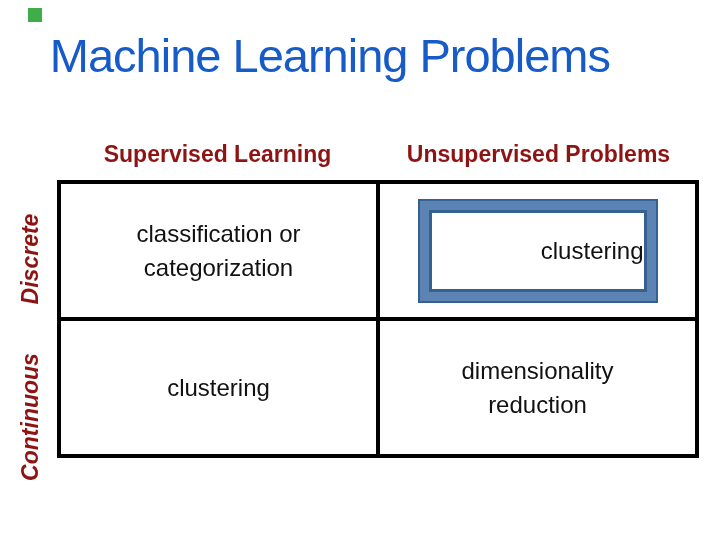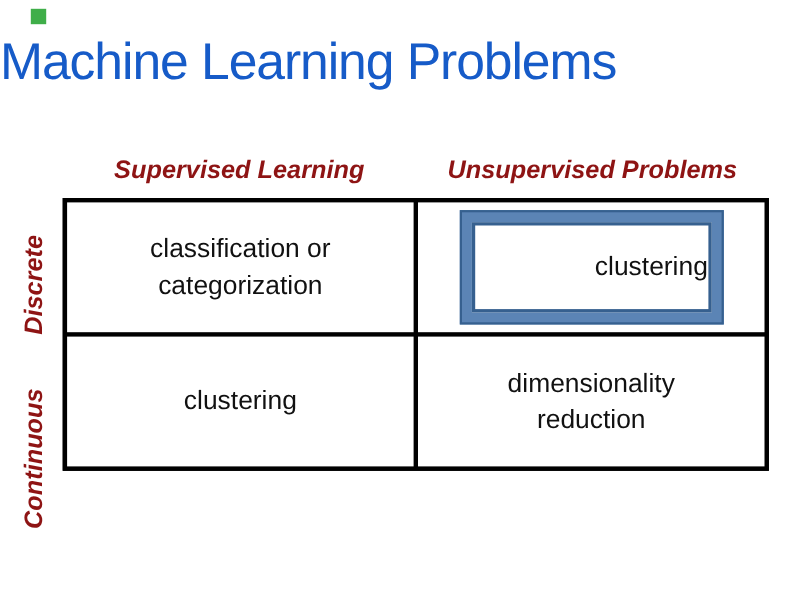--- a/index.html
+++ b/index.html
@@ -22,40 +22,39 @@
     width: 14px;
     height: 14px;
     background: var(--marker-green, #3FAE49);
   }
   .title {
     position: absolute;
     left: 0;
     top: 28px;
     width: 610px;
     margin: 0;
-    text-align: left;
+    text-align: right;
     font-size: 47px;
     font-weight: 500;
     letter-spacing: -1px;
     color: var(--title-blue, #165BC8);
     white-space: nowrap;
   }
   .col-headers {
     position: absolute;
     left: 57px;
     top: 141px;
     width: 642px;
     display: flex;
   }
   .col-header {
     flex: 1;
     text-align: center;
     font-size: 23px;
     font-weight: bold;
-    font-style: italic;
     color: var(--header-maroon, #8E1414);
     white-space: nowrap;
   }
   .row-label {
     position: absolute;
     width: 160px;
     height: 28px;
     line-height: 28px;
     text-align: center;
     transform: rotate(-90deg);
@@ -65,21 +64,21 @@
     color: var(--header-maroon, #8E1414);
     white-space: nowrap;
   }
   .row-label.discrete   { left: -50px; top: 245px; }
   .row-label.continuous { left: -50px; top: 403px; }
   .matrix-table {
     position: absolute;
     left: 57px;
     top: 180px;
     width: 642px;
-    height: 248px;
+    height: 278px;
     box-sizing: border-box;
     border: 4px solid var(--table-border, #000000);
     background: var(--table-border, #000000);
     display: grid;
     grid-template-columns: 1fr 1fr;
     grid-template-rows: 1fr 1fr;
     gap: 4px;
   }
   .cell {
     background: #ffffff;

